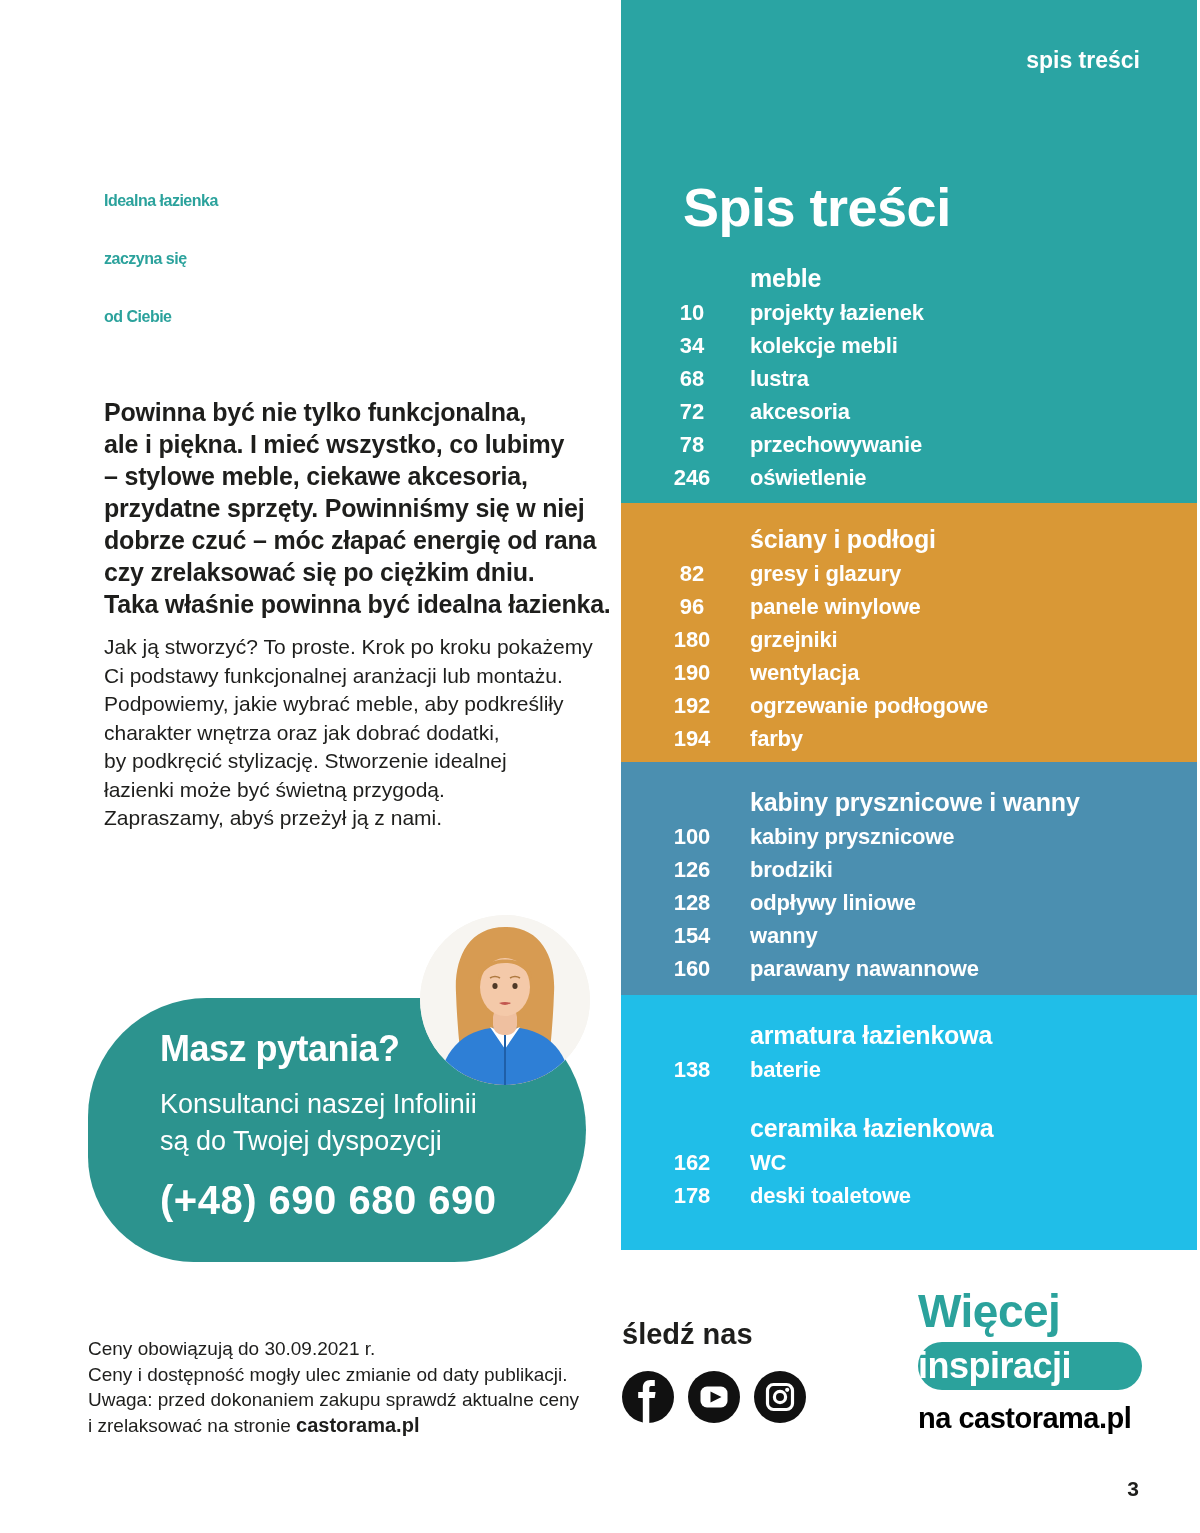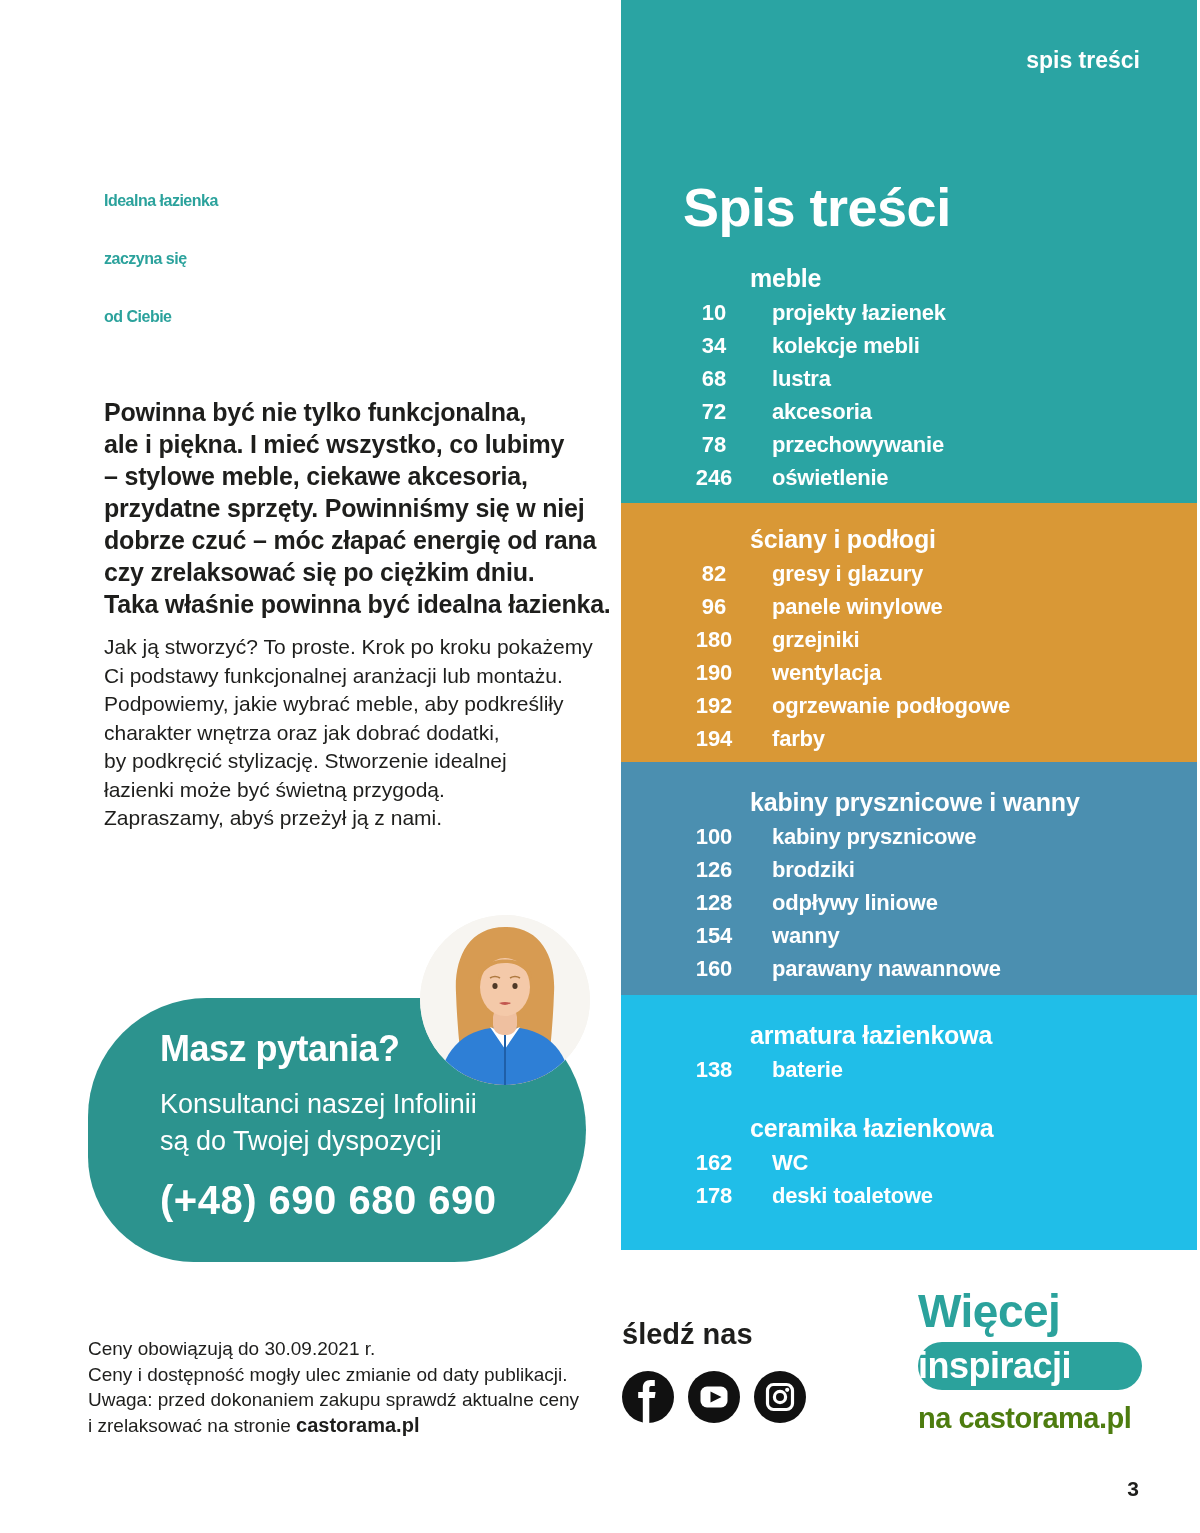--- a/index.html
+++ b/index.html
@@ -32,42 +32,42 @@
   
   .social-heading{position:absolute;left:622px;top:1318px;font-size:29px;font-weight:bold;color:#1E1E1C;}
   .social-row{position:absolute;left:622px;top:1371px;display:flex;gap:14px;}
   .social-btn{width:52px;height:52px;display:block;}
 
   
   .promo{position:absolute;left:918px;top:1284px;width:224px;}
   .promo-line1{font-size:46px;font-weight:bold;color:#2BA29C;letter-spacing:-0.5px;}
   .promo-pill{margin-top:4px;height:48px;line-height:48px;background:#2BA29C;border-radius:24px;
     font-size:36px;font-weight:bold;color:#fff;letter-spacing:-0.5px;}
-  .promo-line2{margin-top:12px;font-size:29px;font-weight:bold;color:#4d7c0f;letter-spacing:-0.5px;}
+  .promo-line2{margin-top:12px;font-size:29px;font-weight:bold;color:#000000;letter-spacing:-0.5px;}
 
   .page-number{position:absolute;left:1118px;top:1477px;width:30px;text-align:center;
     font-size:21px;font-weight:bold;color:#1E1E1C;}
 
   
   .toc-panel{position:absolute;left:621px;top:0;width:576px;}
   .toc-section{position:relative;width:100%;}
   .sec-0{height:503px;}
   .sec-1{height:259px;}
   .sec-2{height:233px;}
   .sec-3{height:255px;}
   .corner-label{position:absolute;top:47px;right:57px;font-size:23px;font-weight:bold;color:#fff;}
   .toc-title{position:absolute;left:62px;top:176px;font-size:54px;font-weight:bold;color:#fff;letter-spacing:-0.5px;}
   .toc-groups{position:relative;}
   .sec-0 .toc-groups{padding-top:262px;}
   .sec-1 .toc-groups{padding-top:20px;}
   .sec-2 .toc-groups{padding-top:24px;}
   .sec-3 .toc-groups{padding-top:24px;}
   .toc-heading{padding-left:129px;height:34px;line-height:32px;
     font-size:25px;font-weight:bold;color:#fff;letter-spacing:-0.2px;}
-  .toc-row{display:flex;height:33px;line-height:33px;font-size:22px;font-weight:bold;color:#fff;padding-left:22px;}
+  .toc-row{display:flex;height:33px;line-height:33px;font-size:22px;font-weight:bold;color:#fff;}
   .toc-num{width:100px;margin-left:21px;text-align:center;}
   .toc-label{margin-left:8px;letter-spacing:-0.2px;}
 </style>
 </head>
 <body>
 
 <div class="page">
 
   <div class="main-heading pre">Idealna łazienka
 zaczyna się

